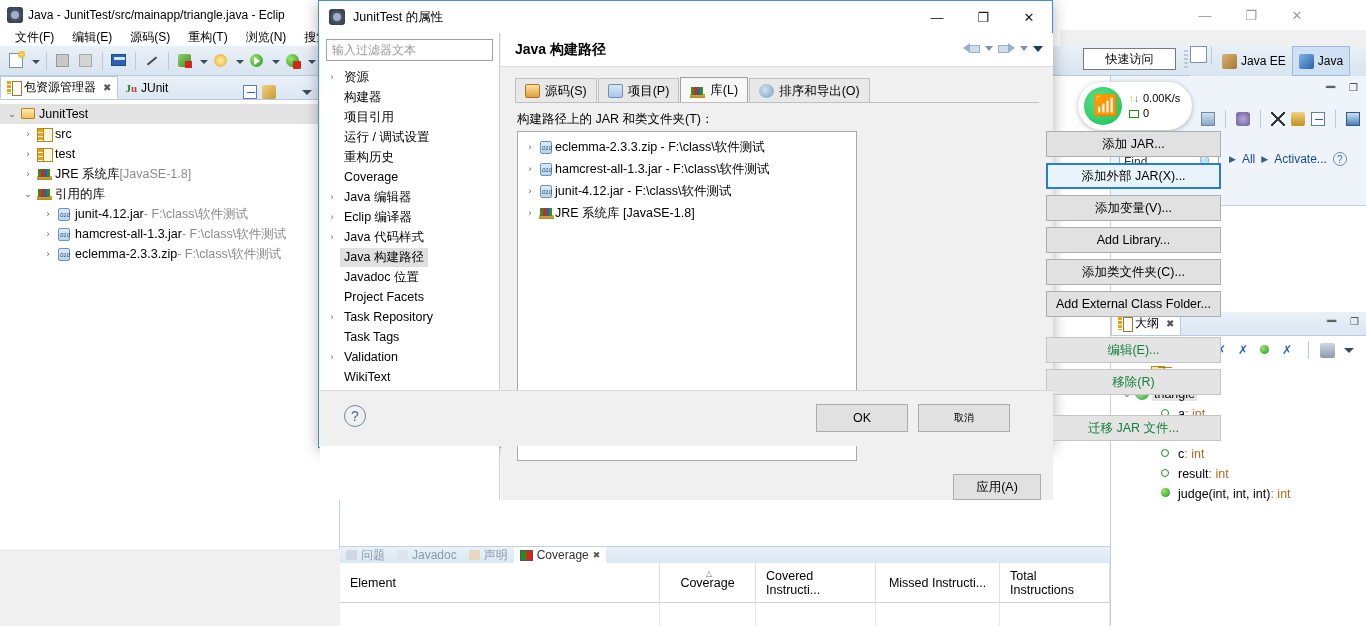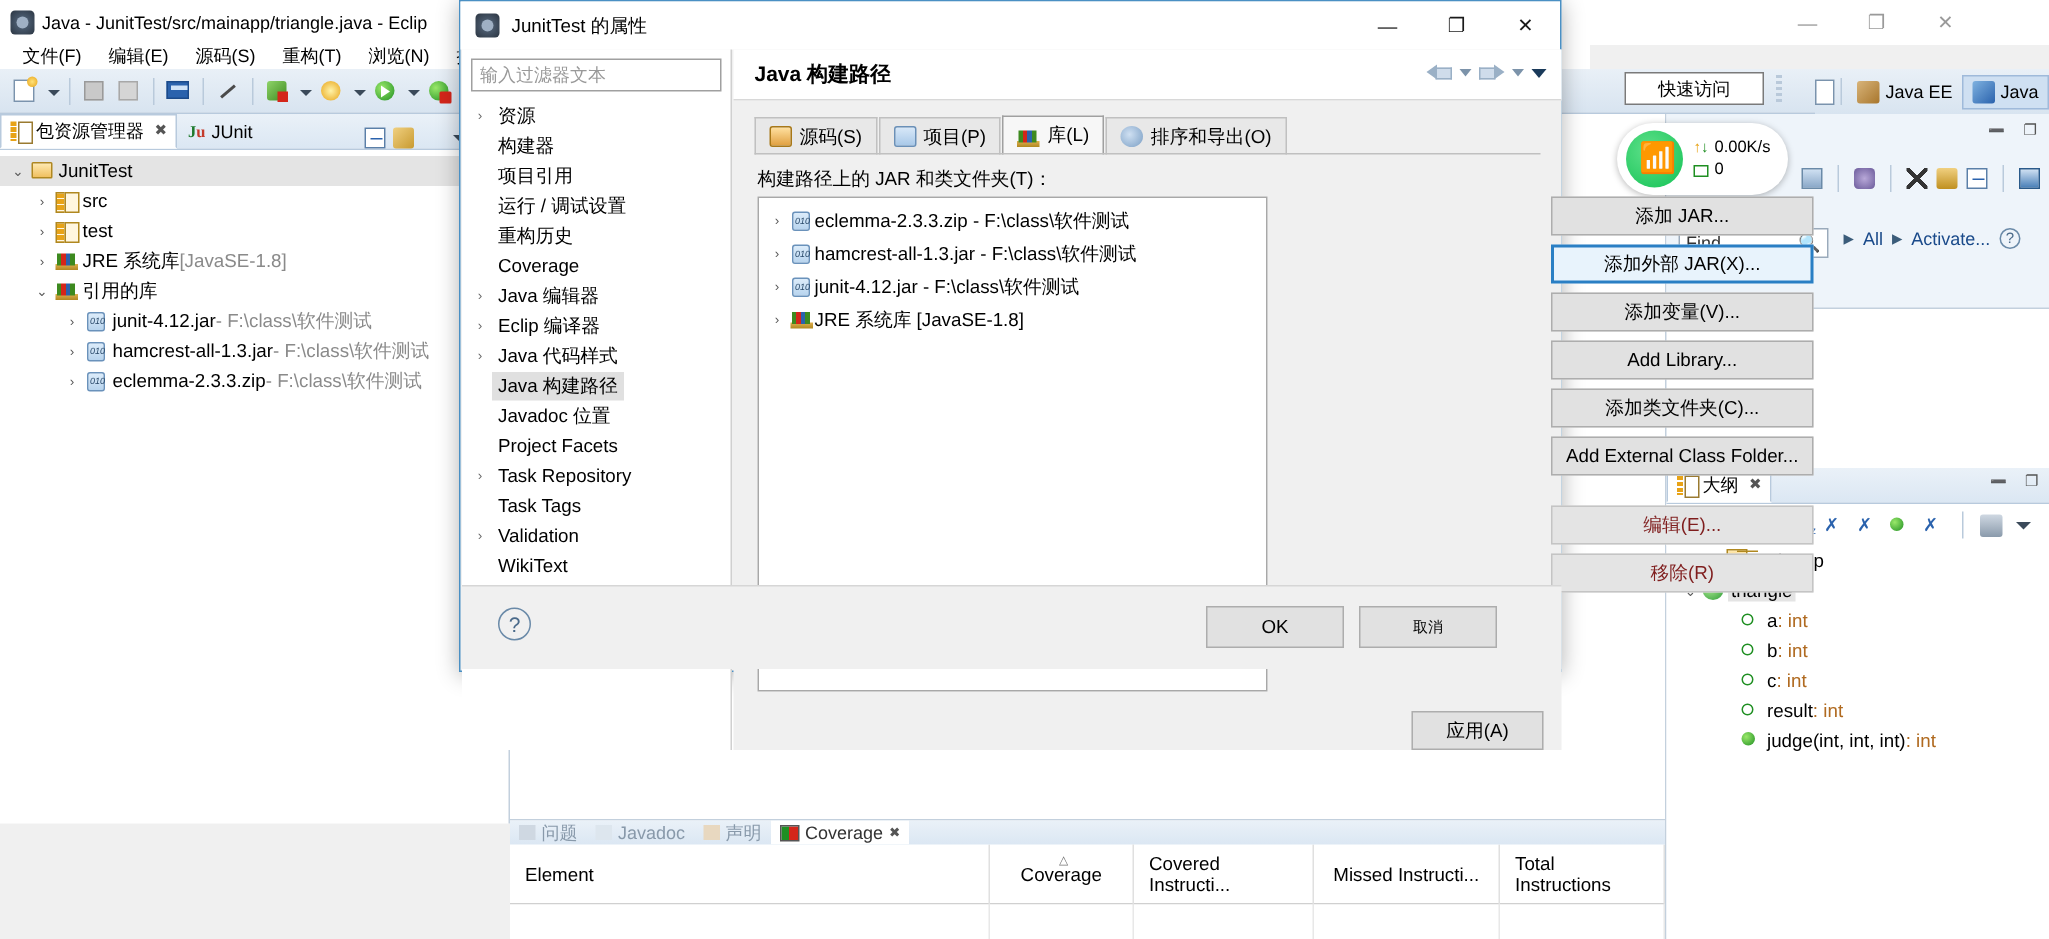--- a/index.html
+++ b/index.html
@@ -79,22 +79,22 @@
   .ico-cov:after{content:"";position:absolute;right:-2px;bottom:-2px;width:8px;height:8px;
      background:#d4261a;border-radius:1px;}
 
   .quickaccess {
     position:absolute; right:190px; top:48px; width:93px; height:22px;
     background:#fff; border:1px solid #7a7a7a; font-size:12px;
     display:flex; align-items:center; justify-content:center; color:#000;
   }
   .qa-dots{ position:absolute; right:178px; top:50px; width:4px; height:18px;
     background:repeating-linear-gradient(#b9c9da 0 2px,transparent 2px 4px); }
-  .persp-bar{ position:absolute; right:0; top:46px; width:156px; height:30px;
-     background:linear-gradient(#e9f0f7,#d8e4f0); display:flex; align-items:center; }
+  .persp-bar{ position:absolute; right:0; top:46px; width:176px; height:30px;
+     background:linear-gradient(#e9f0f7,#d8e4f0); display:flex; }
   .persp-btn{ display:flex;align-items:center;gap:4px;padding:3px 6px;font-size:12px;
      white-space:nowrap; }
   .persp-btn.active{ background:#cfe0f2; border:1px solid #9fbada; }
   .persp-ico{ width:15px;height:15px;position:relative;display:inline-block; }
   .pi-a{background:linear-gradient(135deg,#d8b47a,#a8762c);border-radius:2px;}
   .pi-b{background:linear-gradient(135deg,#7fb2e0,#2a62ad);border-radius:2px;}
   .pi-new{ position:relative;width:17px;height:17px;background:#fff;border:1px solid #7a93ad;}
 
   
   .pe-panel{ position:absolute; left:0; top:76px; width:340px; height:473px;
@@ -213,21 +213,21 @@
   .cov-header{ height:40px; display:flex; align-items:center; border-bottom:1px solid #d0d0d0;
      background:#fff; font-size:12.5px;}
   .cov-col{ height:40px; display:flex;align-items:center; padding:0 10px;
      border-right:1px solid #e0e0e0; }
   .cov-body{ height:24px; background:#fff; display:flex; }
   .cov-bcell{ border-right:1px solid #e8e8e8; height:24px; }
   .sort-caret{ position:absolute; font-size:8px; color:#777; }
 
   
   #dialog{
-    position:absolute; left:306px; top:0; width:735px; height:448px;
+    position:absolute; left:318px; top:0; width:735px; height:448px;
     background:#f0f0f0; border:1px solid #4a90c4; z-index:60;
     box-shadow:0 2px 14px rgba(0,0,0,.3);
   }
   .dlg-title{ height:32px; background:#fff; display:flex; align-items:center;
      position:relative; }
   .dlg-ticon{ width:16px;height:16px;margin-left:10px;border-radius:3px;
      background:radial-gradient(circle,#5a6c82,#2b3541);position:relative;flex:none;}
   .dlg-ticon:after{content:"";position:absolute;left:4px;top:4px;width:8px;height:8px;
      border-radius:50%;background:#9fb0c4;}
   .dlg-ttext{ margin-left:8px; font-size:12.5px; }
@@ -286,21 +286,21 @@
   .jarlist{ position:absolute; left:16px; top:98px; width:340px; height:330px;
      background:#fff; border:1px solid #a8a8a8; padding:4px 0; }
   .jrow{ height:22px; display:flex; align-items:center; font-size:12.5px; white-space:nowrap;
      padding-left:4px; }
 
   .btncol{ position:absolute; left:545px; top:98px; width:175px; }
   .dbtn{ width:175px; height:26px; margin-bottom:6px; background:#e1e1e1;
      border:1px solid #adadad; font-size:12.5px; display:flex; align-items:center;
      justify-content:center; color:#000; }
   .dbtn.focus{ background:#e8f3fc; border:2px solid #2a7fc4; }
-  .dbtn.disabled{ color:#7f1d1d; background:#e4e4e4; border-color:#c4c4c4; }
+  .dbtn.disabled{ color:#15803d; background:#e4e4e4; border-color:#c4c4c4; }
   .gap14{ height:14px; }
 
   .applybtn{ position:absolute; right:12px; top:441px; width:88px; height:26px;
      background:#e1e1e1; border:1px solid #adadad; font-size:12.5px;
      display:flex;align-items:center;justify-content:center;}
 
   .dlg-footer{ position:absolute; left:1px; bottom:1px; width:733px; height:56px;
      background:#f0f0f0; border-top:1px solid #d6d6d6; }
   .helpbtn{ position:absolute; left:24px; top:14px; width:22px; height:22px;
      border:1.5px solid #6a8aa8; border-radius:50%; color:#4a6a8a; font-size:14px;
@@ -785,20 +785,21 @@
       <div class="dbtn">添加 JAR...</div>
       <div class="dbtn focus">添加外部 JAR(X)...</div>
       <div class="dbtn">添加变量(V)...</div>
       <div class="dbtn">Add Library...</div>
       <div class="dbtn">添加类文件夹(C)...</div>
       <div class="dbtn">Add External Class Folder...</div>
       <div class="gap14"></div>
       <div class="dbtn disabled">编辑(E)...</div>
       <div class="dbtn disabled">移除(R)</div>
       <div class="gap14"></div>
+      <div class="dbtn disabled">迁移 JAR 文件...</div>
     </div>
 
     <div class="applybtn">应用(A)</div>
   </div>
 
   <div class="dlg-footer">
     <div class="helpbtn">?</div>
     <div class="okbtn">OK</div>
     <div class="cancelbtn">取消</div>
   </div>

